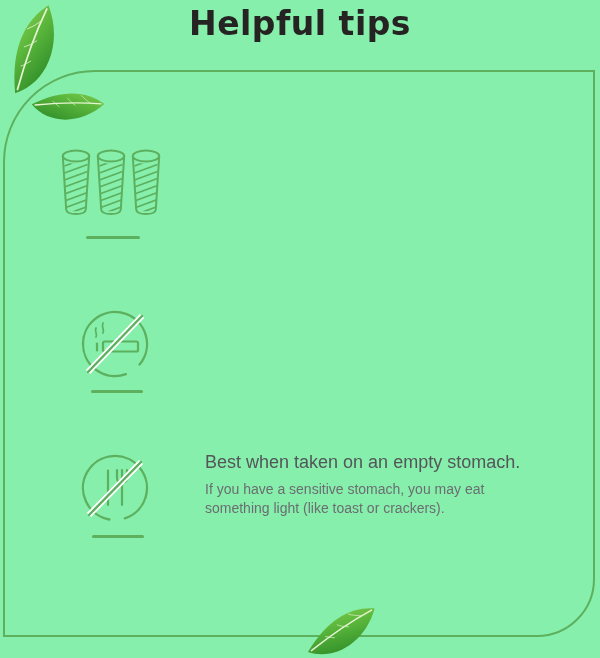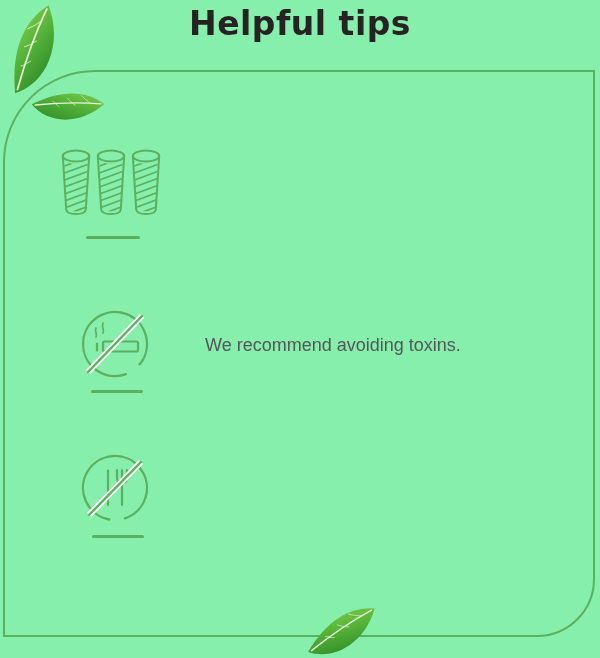--- a/index.html
+++ b/index.html
@@ -87,26 +87,28 @@
   <svg class="abs" style="left:76px;top:305px;width:78px;height:78px" viewBox="0 0 78 78">
     <path d="M49.9,69.1 A32,32 0 1 1 63.5,59.6" fill="none" stroke="#5CB05E" stroke-width="2.3" stroke-linecap="round"></path>
     <rect x="27" y="36.5" width="35" height="10" rx="1.5" fill="none" stroke="#5CB05E" stroke-width="2.2"></rect>
     <line x1="21" y1="38.5" x2="21" y2="45.5" stroke="#5CB05E" stroke-width="2.2" stroke-linecap="round"></line>
     <path d="M20,32 C22,29 18,27 20,23" fill="none" stroke="#5CB05E" stroke-width="1.7" stroke-linecap="round"></path>
     <path d="M27,28 C29,25 25,23 27,18" fill="none" stroke="#5CB05E" stroke-width="1.7" stroke-linecap="round"></path>
     <line x1="12" y1="67" x2="66" y2="11" stroke="#ffffff" stroke-width="6"></line>
     <line x1="12" y1="67" x2="66" y2="11" stroke="#5CB05E" stroke-width="2.4" stroke-linecap="round"></line>
   </svg>
   <div class="underline" style="left:91px;top:390px;width:52px"></div>
-  <p class="tip-text" style="left:205px;top:332px">We recommend avoiding toxins.</p>
 
   <svg class="abs" style="left:76px;top:449px;width:78px;height:78px" viewBox="0 0 78 78">
     <path d="M33.4,70.5 A32,32 0 1 1 48.9,69.4" fill="none" stroke="#5CB05E" stroke-width="2.3" stroke-linecap="round"></path>
     <line x1="32" y1="21.5" x2="32" y2="56" stroke="#5CB05E" stroke-width="2.2" stroke-linecap="round"></line>
     <path d="M41,21 L41,29 Q41,33.5 46,33.5 Q51,33.5 51,29 L51,21" fill="none" stroke="#5CB05E" stroke-width="2.2" stroke-linecap="round"></path>
     <line x1="46" y1="21" x2="46" y2="33.5" stroke="#5CB05E" stroke-width="2.2" stroke-linecap="round"></line>
     <line x1="46" y1="33.5" x2="46" y2="56" stroke="#5CB05E" stroke-width="2.2" stroke-linecap="round"></line>
     <line x1="13" y1="66" x2="65" y2="13" stroke="#ffffff" stroke-width="6"></line>
     <line x1="13" y1="66" x2="65" y2="13" stroke="#5CB05E" stroke-width="2.4" stroke-linecap="round"></line>
   </svg>
   <div class="underline" style="left:92px;top:535px;width:52px"></div>
+  <p class="tip-text" style="left:205px;top:449px">Best when taken on an empty stomach.</p>
+  <p class="tip-subtext" style="left:205px;top:480px">If you have a sensitive stomach, you may eat
+something light (like toast or crackers).</p>
 
 </div>
 
 </body></html>

